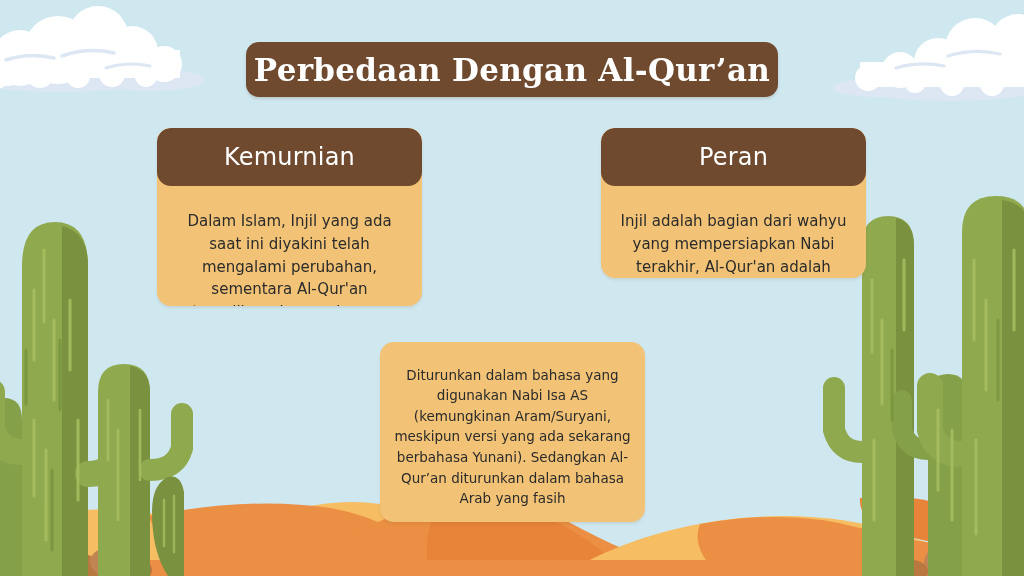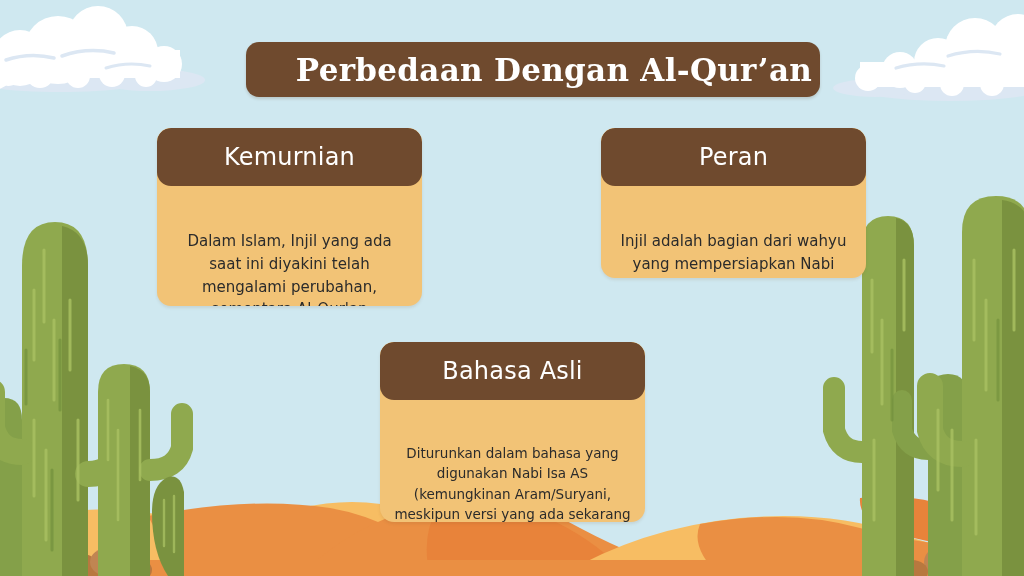--- a/index.html
+++ b/index.html
@@ -31,42 +31,40 @@
     left: 246px;
     top: 42px;
     width: 532px;
     height: 55px;
     background: #6f4a2e;
     border-radius: 13px;
     display: flex;
     align-items: center;
     justify-content: center;
     box-shadow: 0 2px 3px rgba(90,60,35,0.18);
-    padding-left: 42px;
   }
   .title-text {
     color: #ffffff;
     font-family: "DejaVu Serif", serif;
     font-weight: bold;
     font-size: 31px;
     letter-spacing: 0.3px;
     white-space: nowrap;
   }
 
   
   .card {
     position: absolute;
     background: #f2c376;
     border-radius: 14px;
     box-shadow: 0 2px 3px rgba(120,85,45,0.12);
     display: flex;
     flex-direction: column;
     align-items: stretch;
     overflow: hidden;
-    gap: 20px;
   }
   .card-header {
     background: #6f4a2e;
     border-radius: 14px;
     height: 58px;
     display: flex;
     align-items: center;
     justify-content: center;
     flex: none;
   }
@@ -274,21 +272,18 @@
   <div class="card" id="card-peran">
     <div class="card-header">
       <span class="card-header-text">Peran</span>
     </div>
     <div class="card-body">
       <p class="card-body-text">Injil adalah bagian dari wahyu yang mempersiapkan Nabi terakhir, Al-Qur'an adalah penyempurna dan penutup semua wahyu sebelumnya.</p>
     </div>
   </div>
 
   <div class="card" id="card-bahasa">
-    <div class="card-header">
-      <span class="card-header-text">Bahasa Asli</span>
-    </div>
     <div class="card-body">
       <p class="card-body-text">Diturunkan dalam bahasa yang digunakan Nabi Isa AS (kemungkinan Aram/Suryani, meskipun versi yang ada sekarang berbahasa Yunani). Sedangkan Al-Qur’an diturunkan dalam bahasa Arab yang fasih</p>
     </div>
   </div>
 
 </div>
 
 </body></html>

